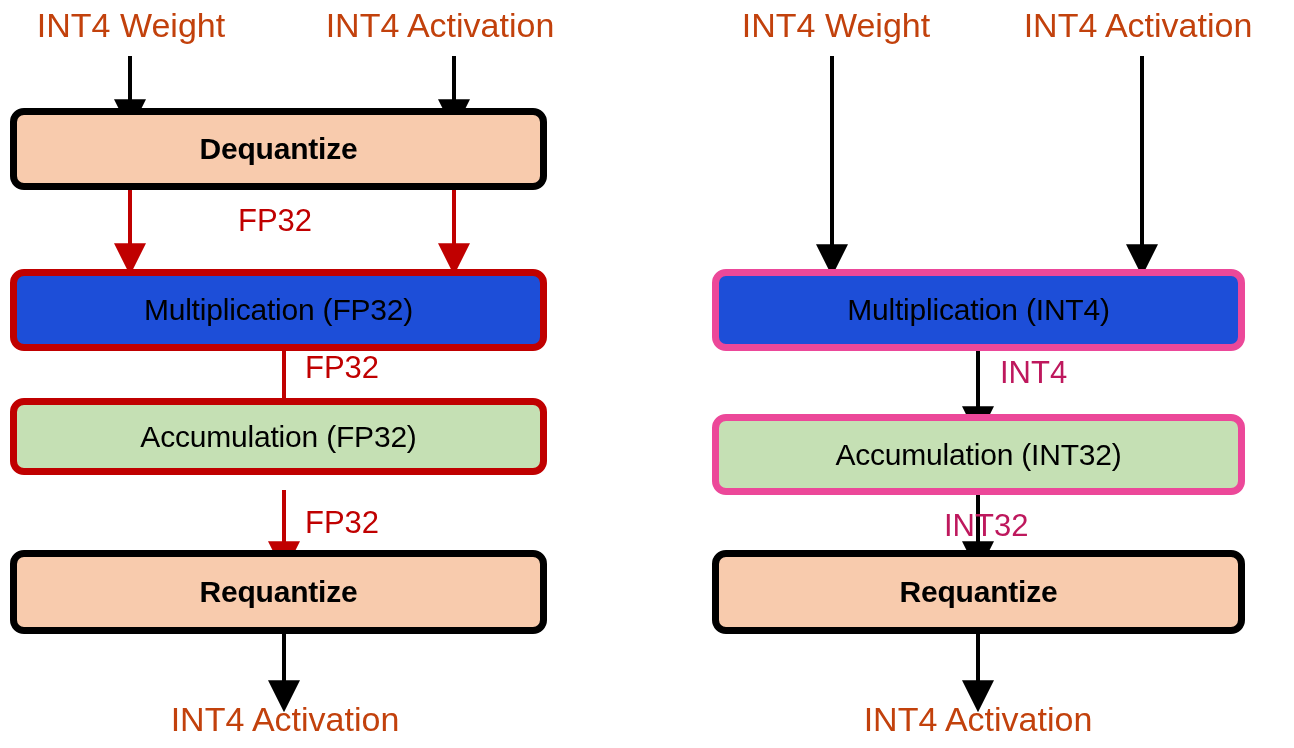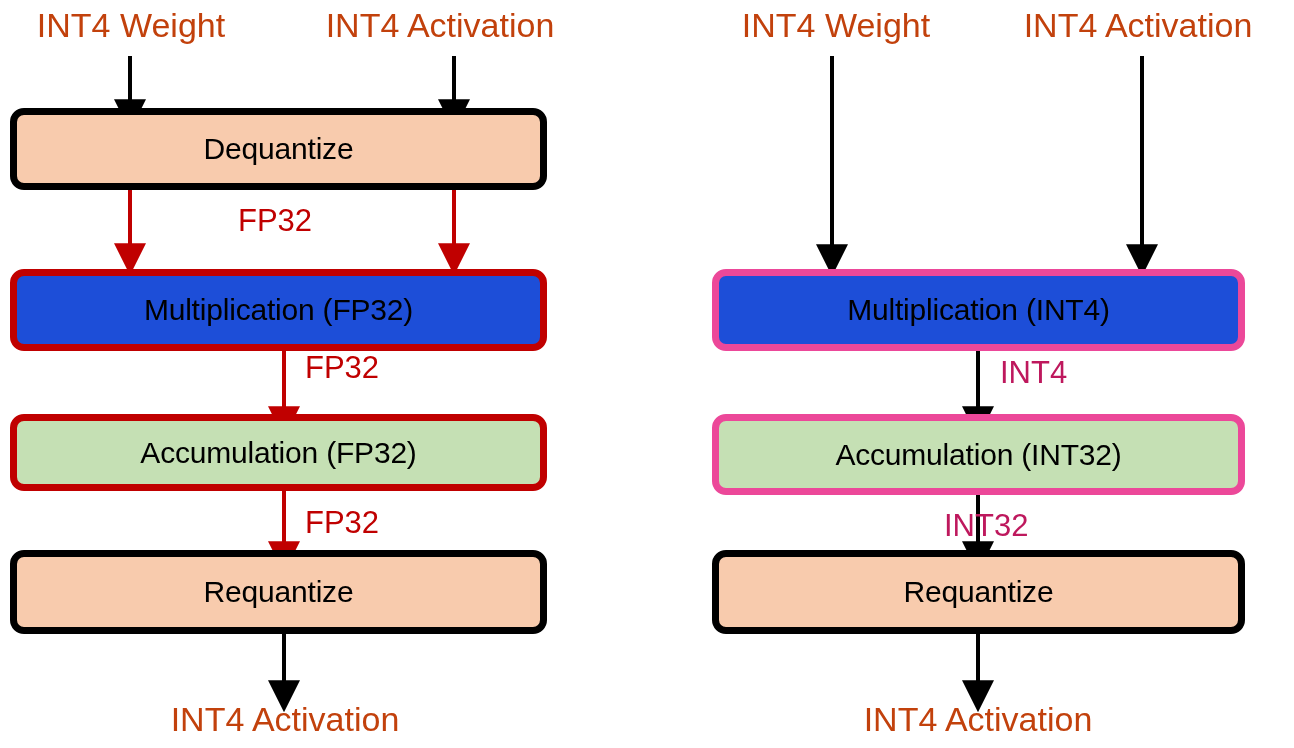--- a/index.html
+++ b/index.html
@@ -30,21 +30,21 @@
     border-radius: 14px;
     font-size: 30px;
     color: #000000;
     letter-spacing: -0.2px;
     white-space: nowrap;
   }
   .box.black-edge { border: 7px solid #000000; }
   .box.red-edge   { border: 7px solid #C00000; }
   .box.blue-edge  { border: 7px solid #ec4899; }
 
-  .fill-orange { background: #F8CBAD; }
+  .fill-orange { background: #F8CBAD; font-weight: bold; }
   .fill-blue   { background: #1d4ed8; margin-top: 17px; }
   .fill-green  { background: #C5E0B4; }
 
   
   .io-label {
     position: absolute;
     font-size: 34px;
     color: #c2410c;
     white-space: nowrap;
     text-align: center;
@@ -106,21 +106,21 @@
   <div class="io-label" style="left:290px; top:6px; width:300px;">INT4 Activation</div>
 
   <div class="box black-edge fill-orange" style="left:10px; top:108px; width:537px; height:82px;">Dequantize</div>
 
   <div class="edge-label red" style="left:238px; top:203px;">FP32</div>
 
   <div class="box red-edge fill-blue" style="left:10px; top:252px; width:537px; height:82px;">Multiplication (FP32)</div>
 
   <div class="edge-label red" style="left:305px; top:350px;">FP32</div>
 
-  <div class="box red-edge fill-green" style="left:10px; top:414px; width:537px; height:77px;">Accumulation (FP32)</div>
+  <div class="box red-edge fill-green" style="left:10px; top:398px; width:537px; height:77px;">Accumulation (FP32)</div>
 
   <div class="edge-label red" style="left:305px; top:505px;">FP32</div>
 
   <div class="box black-edge fill-orange" style="left:10px; top:550px; width:537px; height:84px;">Requantize</div>
 
   <div class="io-label" style="left:130px; top:700px; width:310px;">INT4 Activation</div>
 
   <div class="io-label" style="left:705px; top:6px; width:262px;">INT4 Weight</div>
 
   <div class="io-label" style="left:988px; top:6px; width:300px;">INT4 Activation</div>

